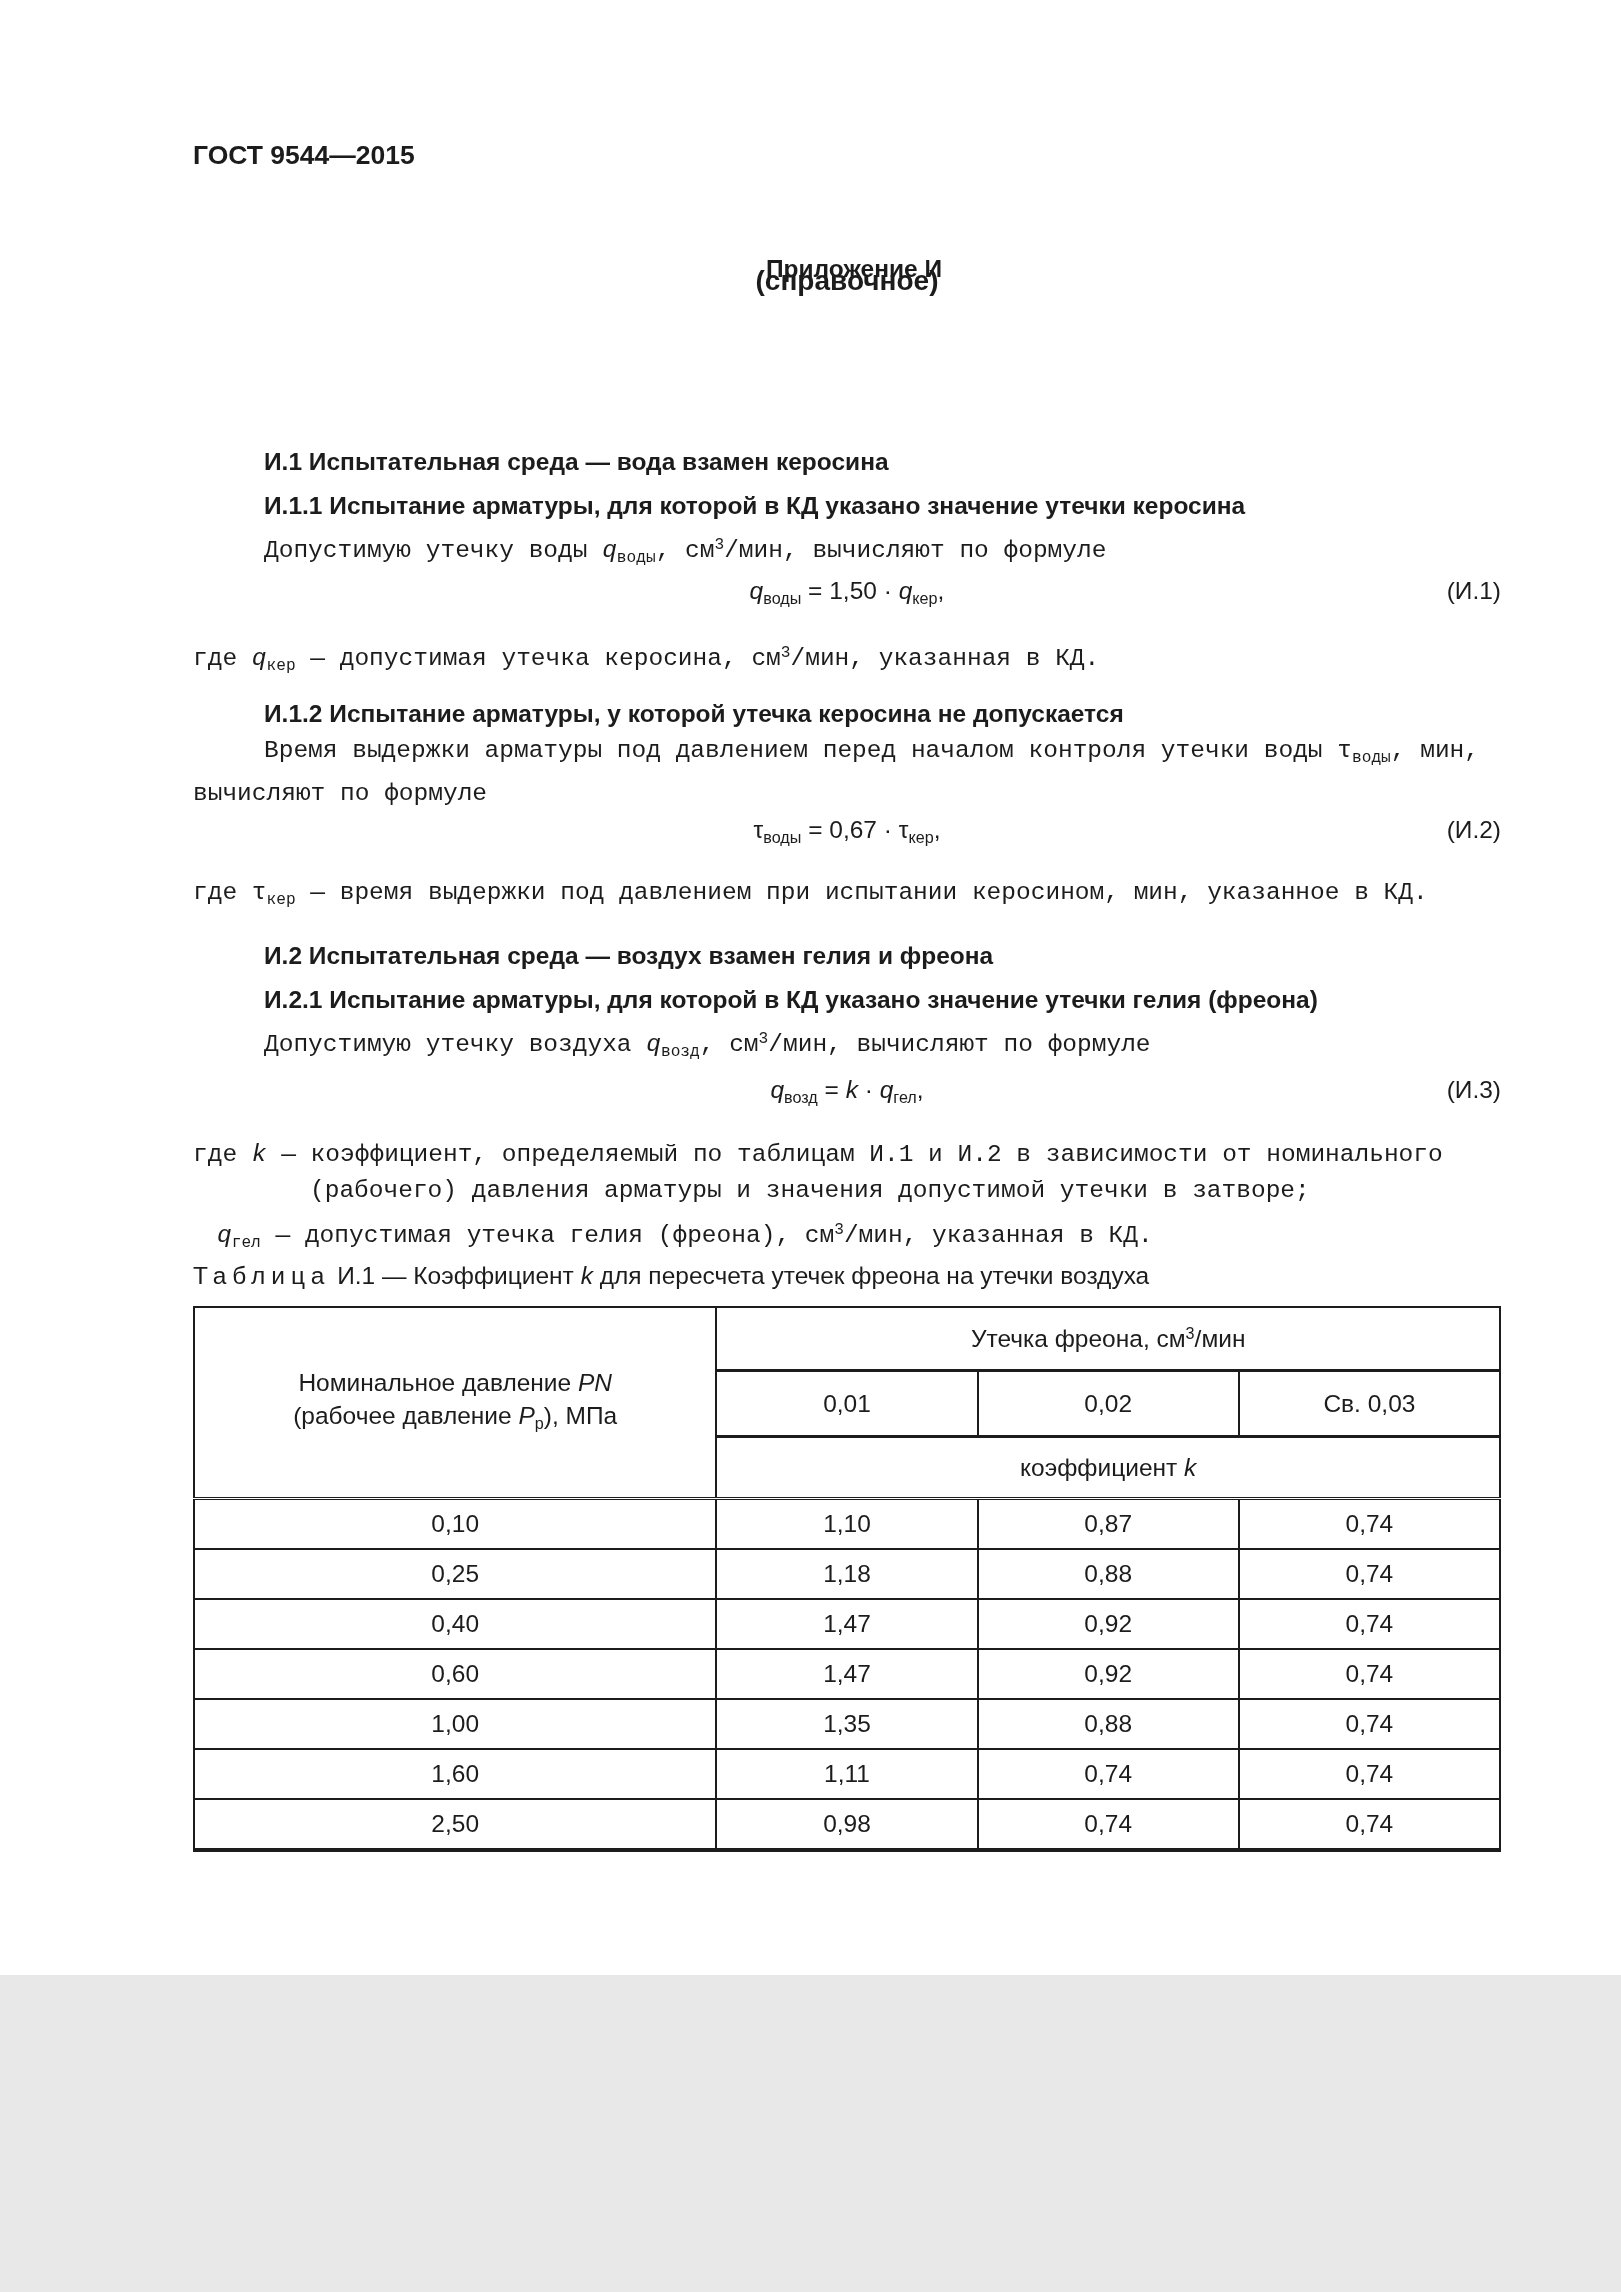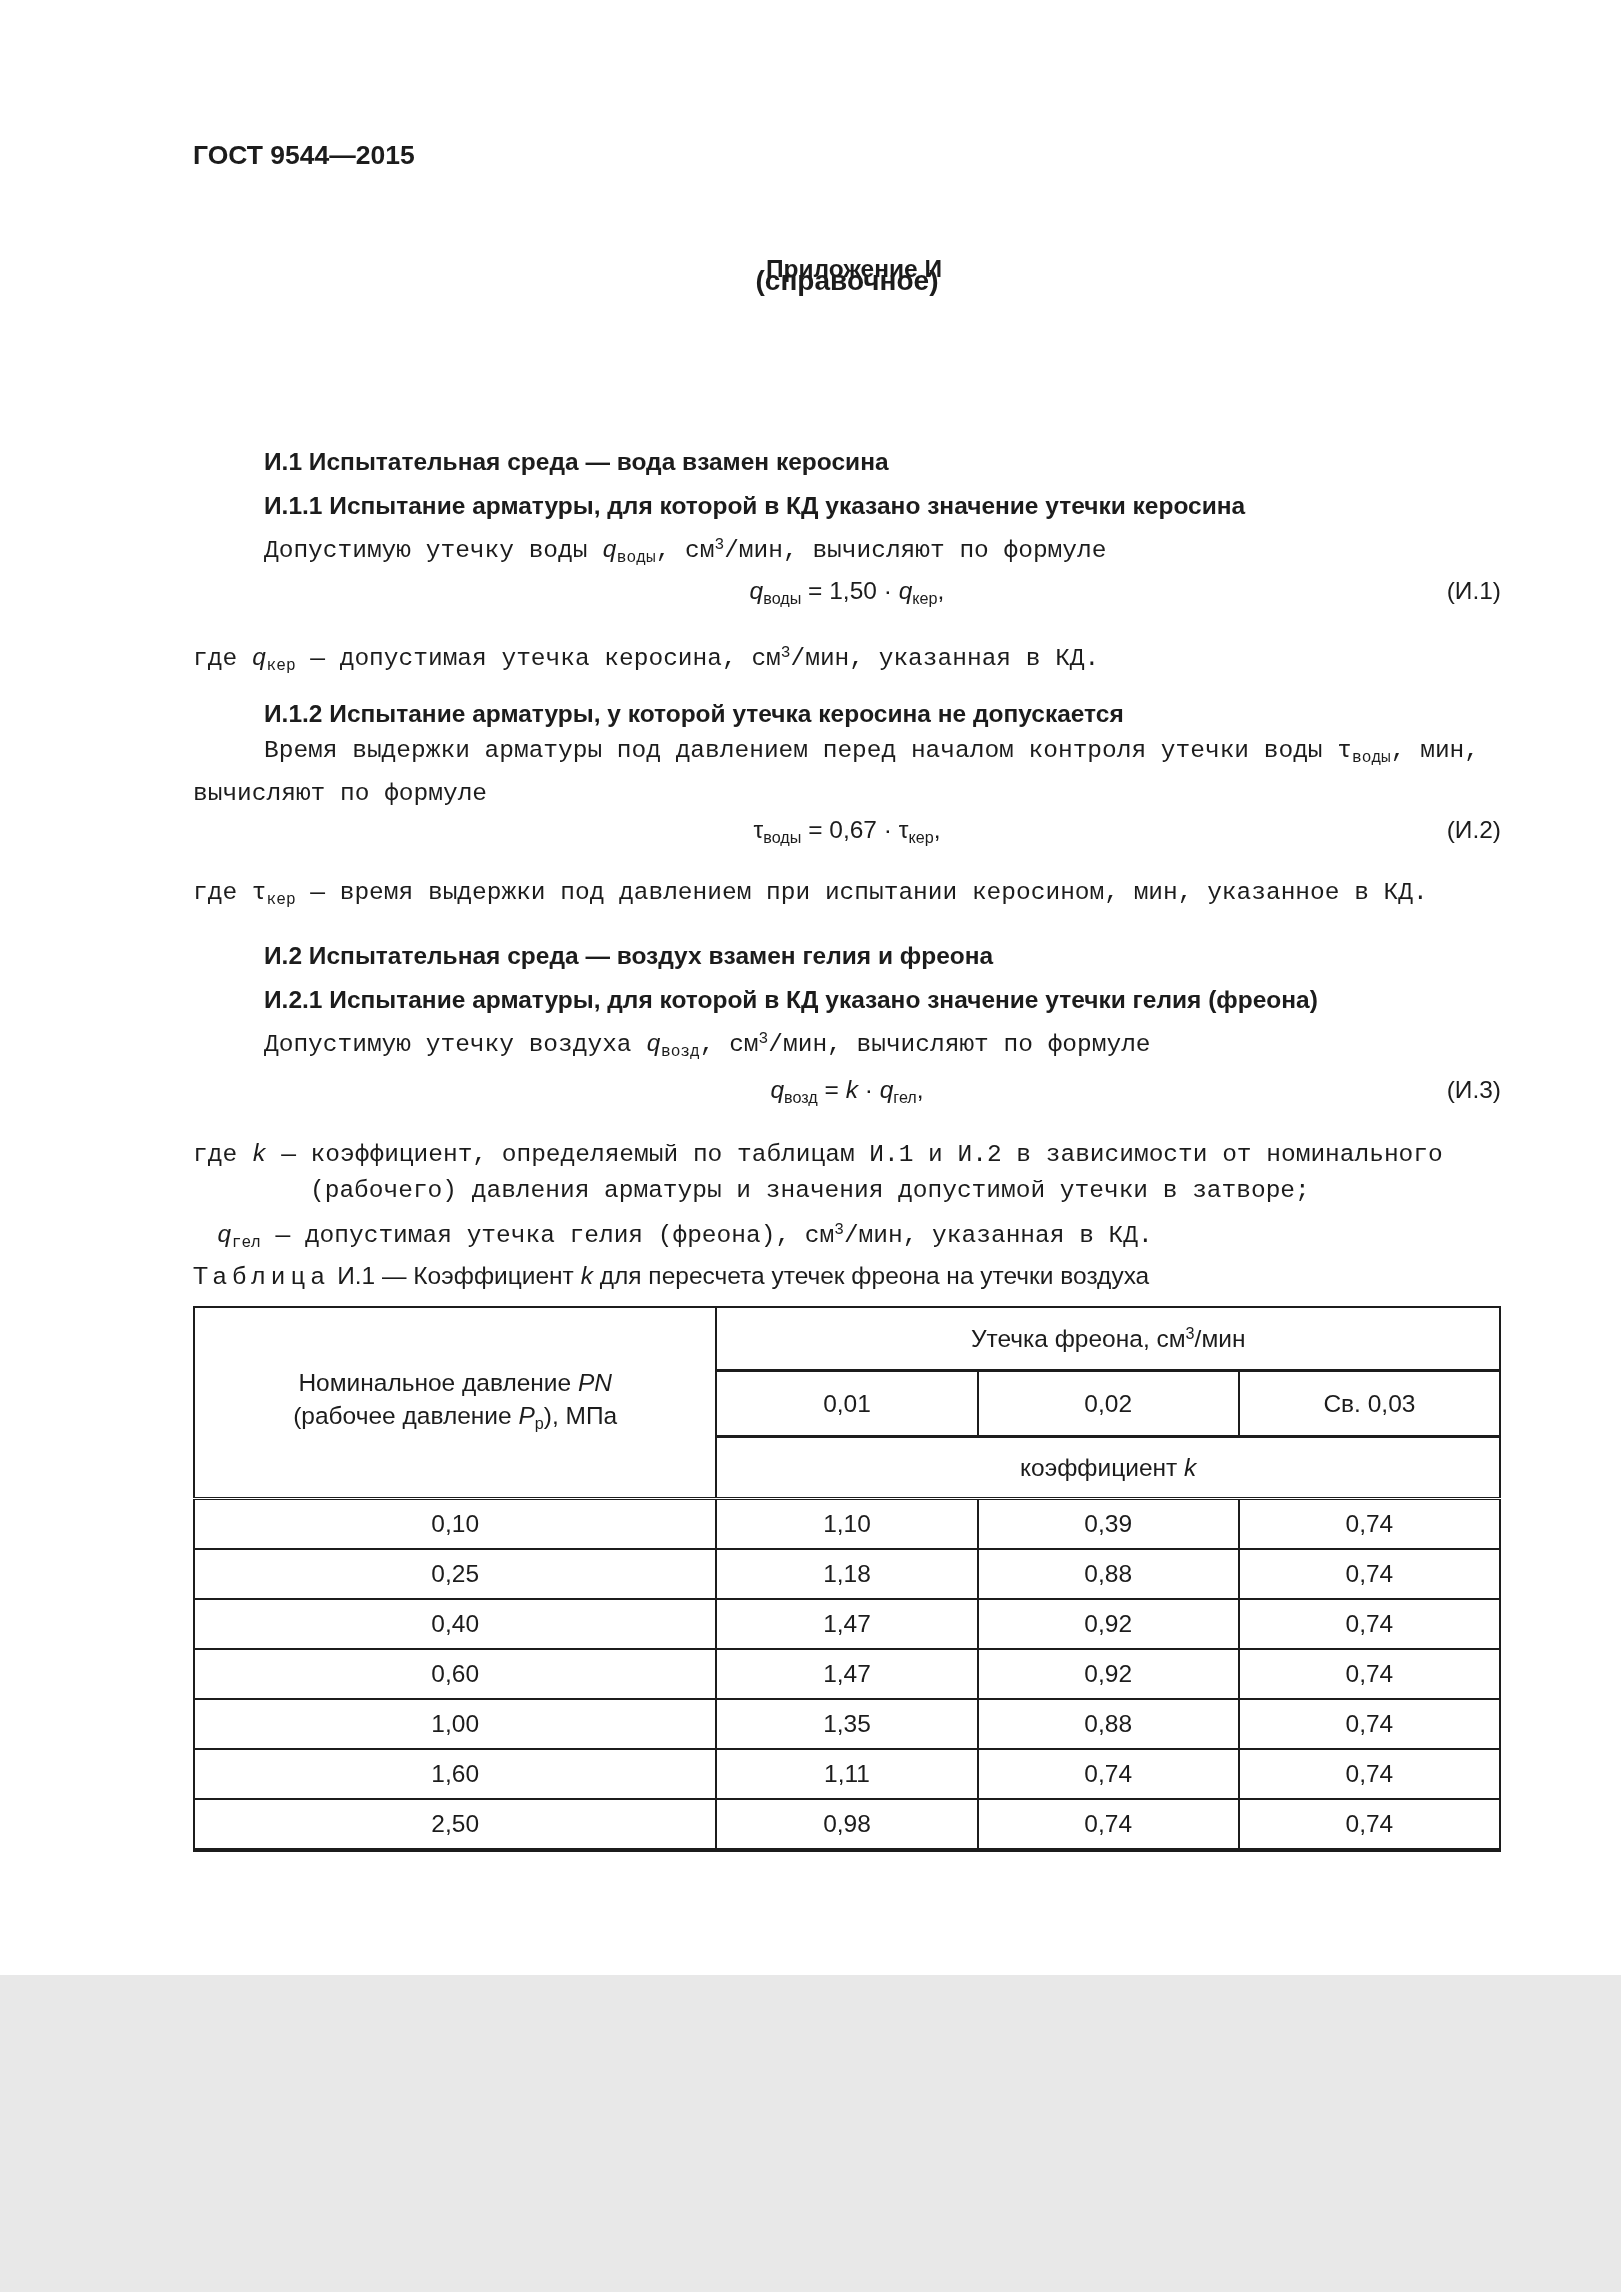--- a/index.html
+++ b/index.html
@@ -110,21 +110,21 @@
         <td class="leak">0,01</td>
         <td class="leak">0,02</td>
         <td class="leak">Св. 0,03</td>
       </tr>
       <tr>
         <td class="k-head" colspan="3"><span>коэффициент </span><span class="run-i">k</span></td>
       </tr>
       <tr class="body-row">
         <td>0,10</td>
         <td>1,10</td>
-        <td>0,39</td>
+        <td>0,87</td>
         <td>0,74</td>
       </tr>
       <tr class="body-row">
         <td>0,25</td>
         <td>1,18</td>
         <td>0,88</td>
         <td>0,74</td>
       </tr>
       <tr class="body-row">
         <td>0,40</td>

